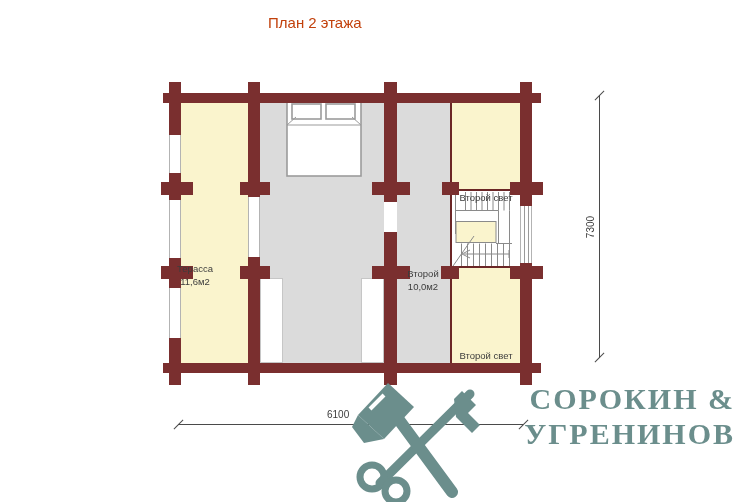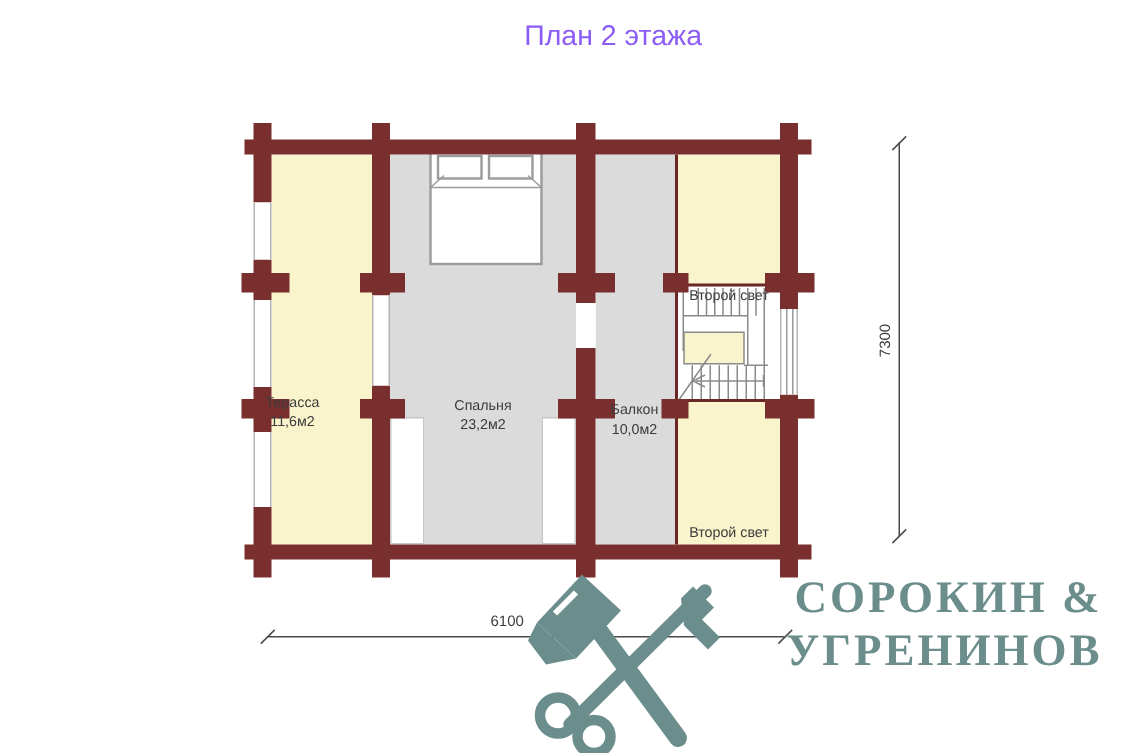--- a/index.html
+++ b/index.html
@@ -8,22 +8,22 @@
   .wall{position:absolute;background:var(--wall);}
   .part{position:absolute;background:var(--partition);}
   .room{position:absolute;}
   .cream{background:var(--cream);}
   .gray{background:var(--gray);}
   .niche{position:absolute;background:#fff;border:1px solid #c6c6c6;box-sizing:border-box;}
   .win{position:absolute;background:#fff;border-left:1px solid #b3b3b3;border-right:1px solid #b3b3b3;box-sizing:border-box;}
   .gap{position:absolute;background:#fff;}
   .glz{position:absolute;width:1px;background:#9a9a9a;}
   .rlabel{position:absolute;font-size:9.5px;line-height:13px;color:#3c3c3c;text-align:center;margin-top:43px;}
-  .title{position:absolute;left:268px;top:14px;width:200px;text-align:right;
-         font-size:19px;color:#8b5cf6;}
+  .title{position:absolute;left:268px;top:14px;width:200px;text-align:left;
+         font-size:15px;color:#c2410c;}
   .dimline{position:absolute;background:var(--dim);}
   .dimtick{position:absolute;width:13px;height:1px;background:var(--dim);transform:rotate(-45deg);}
   .dimlabel{position:absolute;font-size:10px;color:#3c3c3c;}
   .dimlabel.vert{width:40px;height:12px;text-align:center;transform:rotate(-90deg);}
   .logo-text{position:absolute;right:18px;top:381px;text-align:right;color:var(--logo);
              font-family:"Liberation Serif",serif;}
   .logo-text .big{font-size:30px;font-weight:bold;letter-spacing:2px;line-height:35px;text-align:right;}
   .logo-text .small{font-size:22px;font-weight:normal;letter-spacing:2.5px;line-height:30px;}
 </style>
 </head>
@@ -126,26 +126,22 @@
   <div class="wall" style="left:372px;top:266px;width:38px;height:13px;"></div>
   <div class="wall" style="left:442px;top:182px;width:17px;height:13px;"></div>
   <div class="wall" style="left:441px;top:266px;width:18px;height:13px;"></div>
   <div class="wall" style="left:510px;top:182px;width:33px;height:13px;"></div>
   <div class="wall" style="left:510px;top:266px;width:33px;height:13px;"></div>
 
   <div class="rlabel" style="left:168px;top:219px;width:54px;">
     <span>Терасса</span><br>
     <span>11,6м2</span>
   </div>
-  <div class="rlabel" style="left:282px;top:221px;width:80px;">
-    <span>Спальня</span><br>
-    <span>23,2м2</span>
-  </div>
   <div class="rlabel" style="left:393px;top:224px;width:60px;">
-    <span>Балкон</span><br>
+    <span>Второй</span><br>
     <span>10,0м2</span>
   </div>
   <div class="rlabel" style="left:452px;top:148px;width:68px;">Второй свет</div>
   <div class="rlabel" style="left:452px;top:306px;width:68px;">Второй свет</div>
 
   <div class="dimline" style="left:599px;top:95px;width:1px;height:263px;"></div>
   <div class="dimtick" style="left:593px;top:95px;"></div>
   <div class="dimtick" style="left:593px;top:357px;"></div>
   <div class="dimlabel vert" style="left:571px;top:221px;">7300</div>
 

